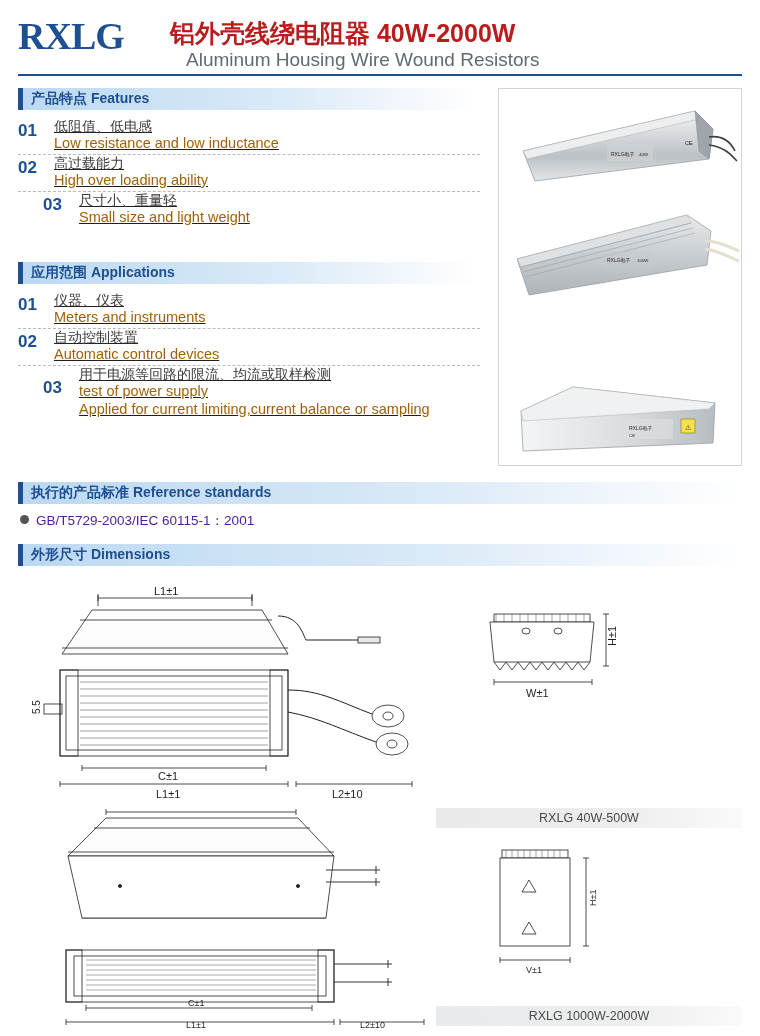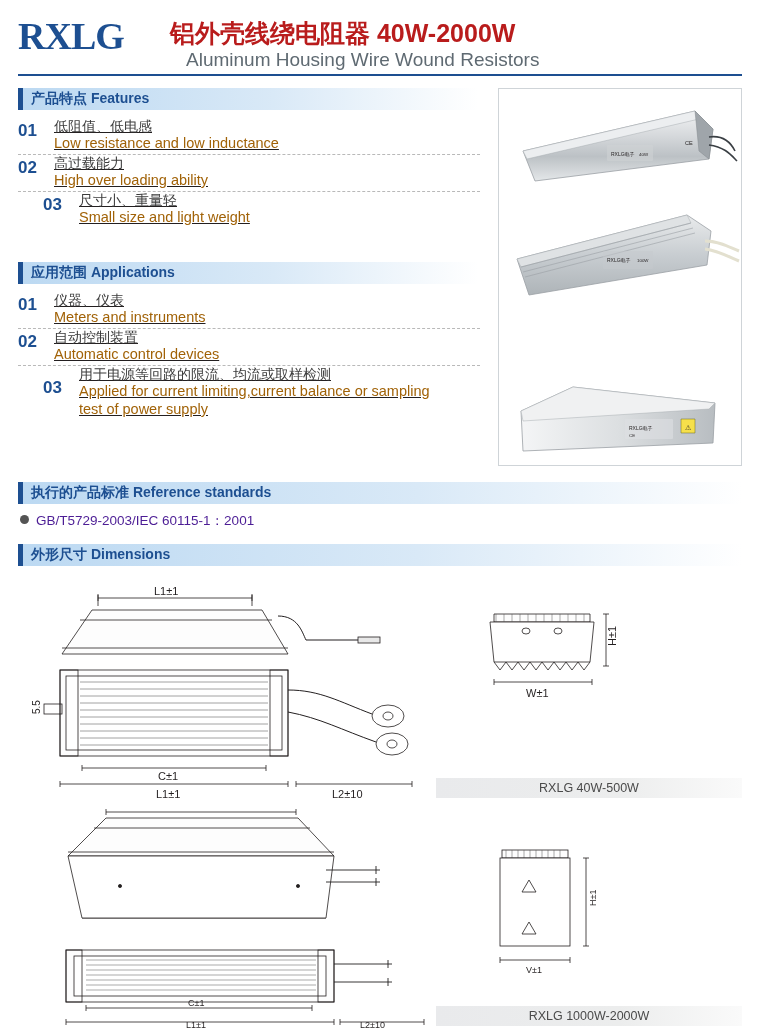--- a/index.html
+++ b/index.html
@@ -191,22 +191,22 @@
       <div class="en">Meters and instruments</div>
     </div>
     <div class="item">
       <div class="num">02</div>
       <div class="cn">自动控制装置</div>
       <div class="en">Automatic control devices</div>
     </div>
     <div class="item" style="min-height:56px;">
       <div class="num" style="top:12px;">03</div>
       <div class="cn">用于电源等回路的限流、均流或取样检测</div>
+      <div class="en">test of power supply</div>
       <div class="en">Applied for current limiting,current balance or sampling</div>
-      <div class="en">test of power supply</div>
     </div>
   </div>
 
   <div class="photos">
     
     <svg width="242" height="376" viewBox="0 0 242 376">
       <defs>
         <linearGradient id="alum1" x1="0" y1="0" x2="0" y2="1">
           <stop offset="0%" stop-color="#f2f3f4"></stop>
           <stop offset="35%" stop-color="#d6d9dc"></stop>
@@ -361,21 +361,21 @@
         <path d="M123,14 l6,0 M123,66 l6,0"></path>
 
         <line x1="14" y1="82" x2="112" y2="82"></line>
         <path d="M14,79 l0,6 M112,79 l0,6"></path>
       </g>
       <text x="136" y="46" font-size="11" transform="rotate(-90 136,46)">H±1</text>
       <text x="46" y="97" font-size="11">W±1</text>
     </svg>
   </div>
 
-  <div class="caption" style="left:436px; top:778px; width:306px;">RXLG 40W-500W</div>
+  <div class="caption" style="left:436px; top:808px; width:306px;">RXLG 40W-500W</div>
 
   <div class="draw" style="left:20px; top:808px;">
     <svg width="420" height="220" viewBox="0 0 420 220">
       <g stroke="#231f20" fill="none" stroke-width="0.8">
 
         <polygon points="48,48 86,10 278,10 314,48" fill="#fdfdfd"></polygon>
         <line x1="48" y1="44" x2="314" y2="44"></line>
         <line x1="74" y1="20" x2="290" y2="20"></line>
         <line x1="62" y1="110" x2="306" y2="110"></line>
         <polygon points="48,48 314,48 306,110 62,110" fill="#ffffff"></polygon>

